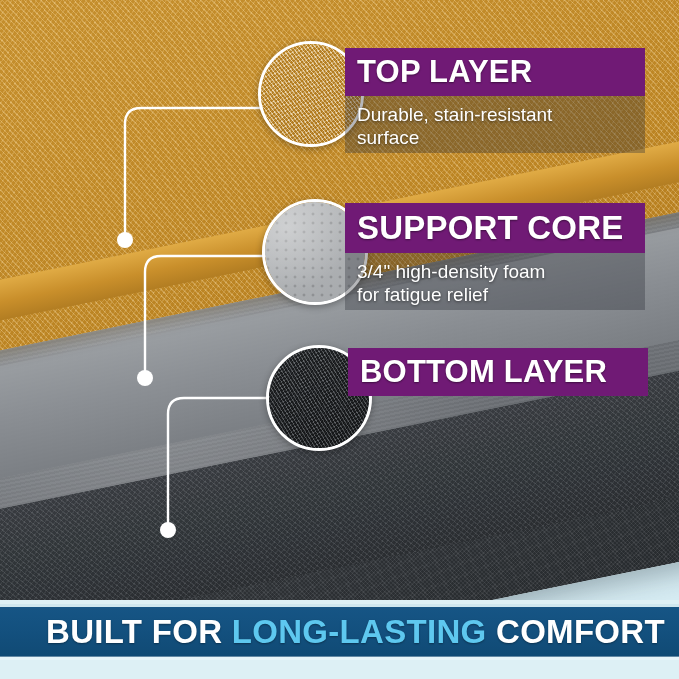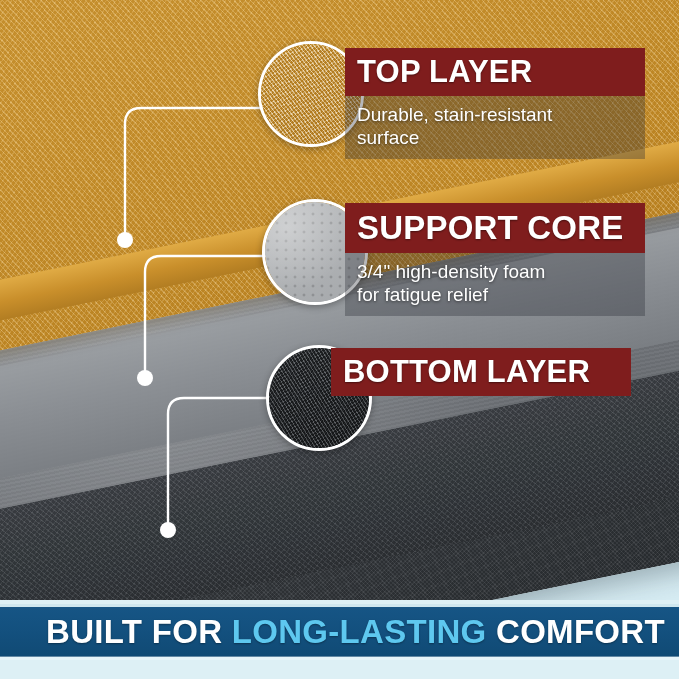--- a/index.html
+++ b/index.html
@@ -115,48 +115,48 @@
     background:
       repeating-linear-gradient(58deg, rgba(255,255,255,.16) 0 1px, rgba(0,0,0,.40) 1px 3px),
       repeating-linear-gradient(-32deg, rgba(255,255,255,.07) 0 1px, rgba(0,0,0,.26) 1px 3px),
       linear-gradient(160deg,#3d4146 0%,#2b2f33 100%);
   }
 
   
   .callout{position:absolute;}
   .callout-title{
     display:block;
-    background:#7f1d1d;
+    background:#701a75;
     color:#ffffff;
     font-weight:bold;
     letter-spacing:.2px;
     line-height:1;
     padding:8px 12px 9px 12px;
     text-shadow:0 1px 2px rgba(0,0,0,.45);
     white-space:nowrap;
   }
   .callout-desc{
     display:block;
     background:rgba(40,45,52,.34);
     color:#ffffff;
     line-height:1.22;
-    padding:7px 12px 10px 12px;
+    padding:7px 12px 4px 12px;
     text-shadow:0 1px 3px rgba(0,0,0,.55);
     white-space:pre-line;
   }
 
   #callout-top{left:345px;top:48px;width:300px;}
   #callout-top .callout-title{font-size:31px;}
   #callout-top .callout-desc{font-size:19px;}
 
   #callout-core{left:345px;top:203px;width:300px;}
   #callout-core .callout-title{font-size:33px;}
   #callout-core .callout-desc{font-size:19px;}
 
-  #callout-bottom{left:331px;top:348px;width:300px;}
+  #callout-bottom{left:348px;top:348px;width:300px;}
   #callout-bottom .callout-title{font-size:31px;}
   #callout-bottom .callout-desc{font-size:19px;}
 
   
   #banner{
     position:absolute;left:0;top:607px;width:679px;height:50px;
     background:linear-gradient(180deg,#165585 0%,#13507e 50%,#104a74 100%);
     display:flex;align-items:center;justify-content:center;
     box-shadow:0 -1px 0 rgba(255,255,255,.35) inset;
   }

